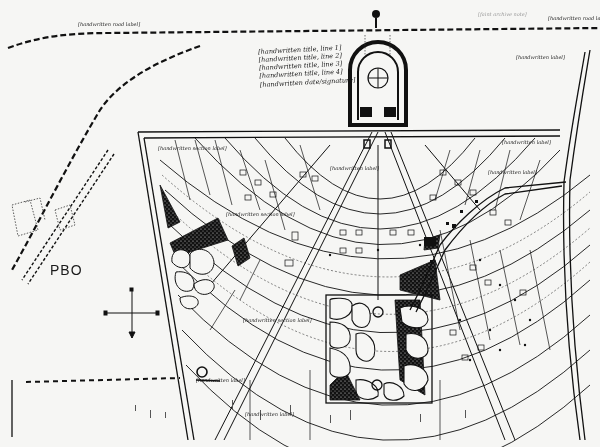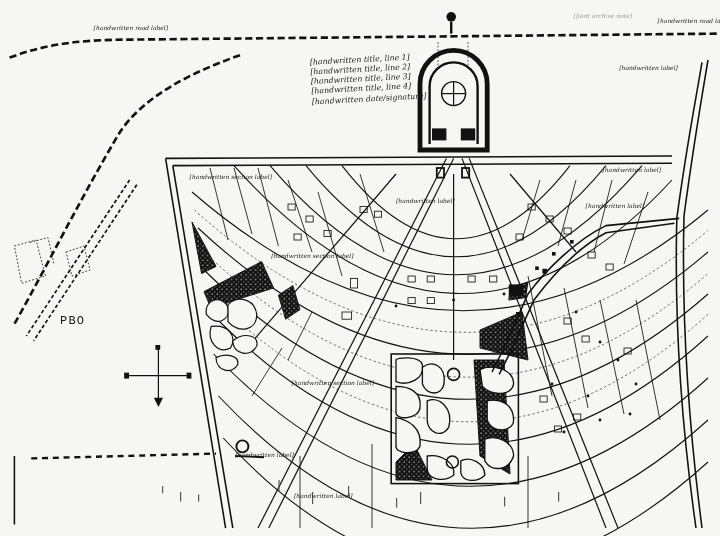--- a/index.html
+++ b/index.html
@@ -263,14 +263,14 @@
 <div class="lbl t-small" style="left:548px;top:16px;">[handwritten road label]</div>
 <div class="lbl t-small" style="left:516px;top:55px;">[handwritten label]</div>
 <div class="lbl t-small" style="left:158px;top:146px;">[handwritten section label]</div>
 <div class="lbl t-small" style="left:226px;top:212px;">[handwritten section label]</div>
 <div class="lbl t-small" style="left:330px;top:166px;">[handwritten label]</div>
 <div class="lbl t-small" style="left:243px;top:318px;">[handwritten section label]</div>
 <div class="lbl t-small" style="left:196px;top:378px;">[handwritten label]</div>
 <div class="lbl t-small" style="left:245px;top:412px;">[handwritten label]</div>
 <div class="lbl t-small" style="left:502px;top:140px;">[handwritten label]</div>
 <div class="lbl t-small" style="left:488px;top:170px;">[handwritten label]</div>
-<div class="lbl" style="left:50px;top:263px;font-size:10px;font-style:normal;letter-spacing:1px;font-family:Liberation Mono, monospace;">PBO</div>
+<div class="lbl" style="left:50px;top:263px;font-size:14px;font-style:normal;letter-spacing:1px;font-family:Liberation Sans, sans-serif;">PBO</div>
 </div>
 
 </body></html>

